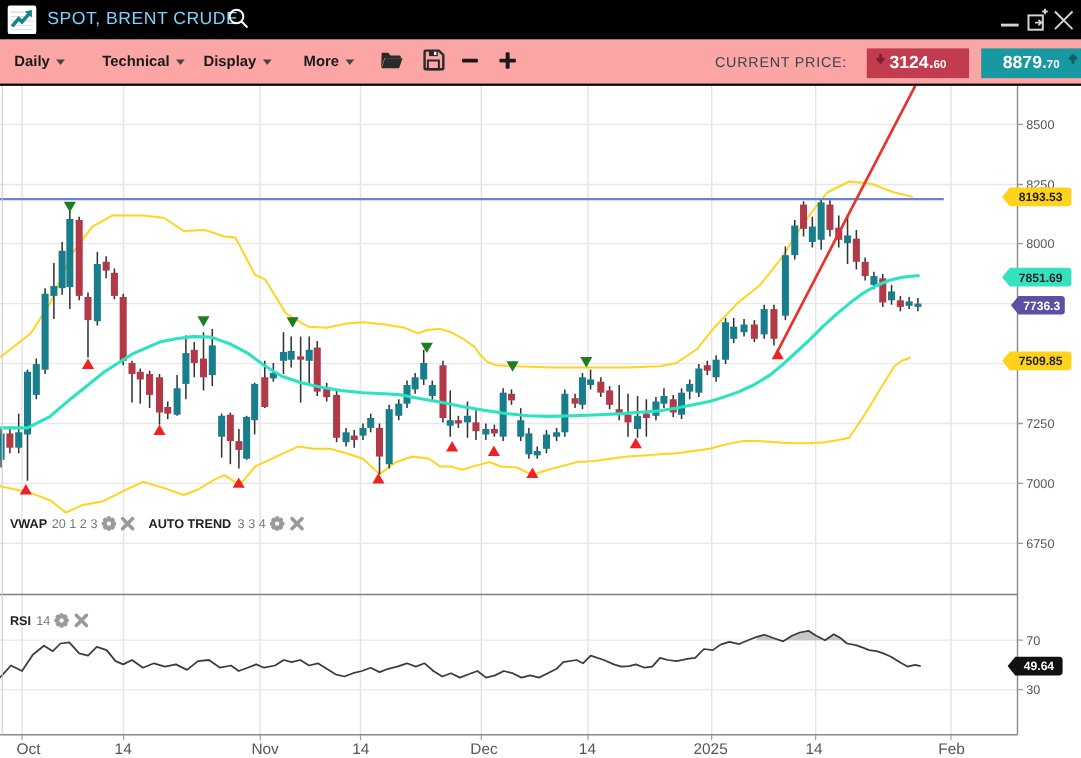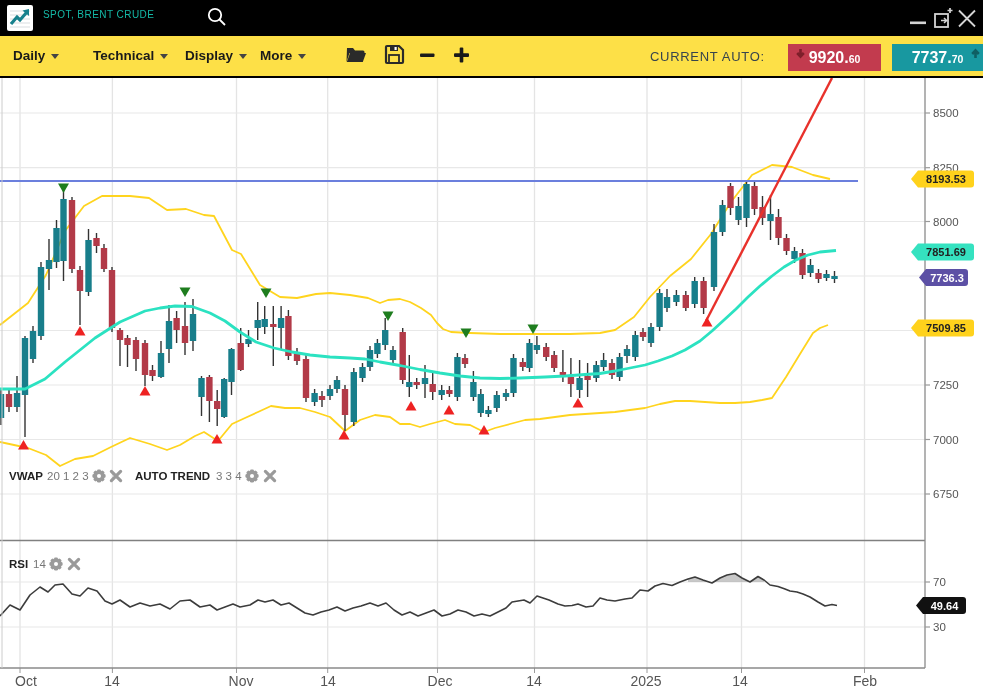--- a/index.html
+++ b/index.html
@@ -1,19 +1,19 @@
 <!DOCTYPE html>
 <html><head><meta charset="utf-8"><style>
 *{margin:0;padding:0;box-sizing:border-box}
 body{width:983px;height:689px;font-family:"Liberation Sans",sans-serif;background:#fff;overflow:hidden}
 .topbar{height:36px;background:#000;position:relative}
 .logo{position:absolute;left:7px;top:5px;width:26px;height:26px;background:#fff;border-radius:2px}
-.title{position:absolute;left:43px;top:9px;color:#14b8a6;font-size:10px;letter-spacing:0.45px;font-weight:400}
+.title{position:absolute;left:43px;top:9px;color:#7dd3fc;font-size:16px;letter-spacing:0.45px;font-weight:400}
 .winbtns{position:absolute;right:0;top:0;height:37px}
-.toolbar{height:42px;background:#fde047;border-bottom:2px solid #000;position:relative;font-size:13.5px;font-weight:bold;color:#1a1a1a}
+.toolbar{height:42px;background:#fca5a5;border-bottom:2px solid #000;position:relative;font-size:13.5px;font-weight:bold;color:#1a1a1a}
 .mi{position:absolute;top:12px}
 .car{display:inline-block;width:0;height:0;border-left:4.5px solid transparent;border-right:4.5px solid transparent;border-top:5.5px solid #444;margin-left:6px;vertical-align:middle}
 .cp{position:absolute;top:13px;left:650px;font-size:13px;font-weight:400;letter-spacing:0.7px;color:#37444d}
 .pricebox{position:absolute;top:8px;height:27px;color:#fff;text-align:center;line-height:27px}
 .pb-red{left:788px;width:93px;background:#c23b4e}
 .pb-teal{left:892px;width:91px;background:#1898a0}
 .big{font-size:16px;font-weight:bold}.small{font-size:10.5px;font-weight:bold}
 </style></head>
 <body>
 <div class="topbar">
@@ -38,41 +38,41 @@
     <rect x="44" y="14" width="13" height="13" fill="none" stroke="#d4d4d4" stroke-width="1.8"></rect>
     <path d="M56.5,10.5 h5 m-2.5,-2.5 v5" stroke="#d4d4d4" stroke-width="1.7"></path>
     <path d="M50,20.5 h5 m-2,-2.5 l2.7,2.5 l-2.7,2.5" stroke="#d4d4d4" stroke-width="1.5" fill="none"></path>
     <path d="M68,10.5 L84,26.5 M84,10.5 L68,26.5" stroke="#d4d4d4" stroke-width="1.8"></path>
   </svg>
 </div>
 <div class="toolbar">
   <span class="mi" style="left:13px">Daily<span class="car"></span></span>
   <span class="mi" style="left:93px">Technical<span class="car"></span></span>
   <span class="mi" style="left:185px">Display<span class="car"></span></span>
-  <span class="mi" style="left:260px">More<span class="car"></span></span>
+  <span class="mi" style="left:276px">More<span class="car"></span></span>
   <svg width="140" height="26" style="position:absolute;left:344px;top:6px">
     <path d="M3,6 h6 l2,2.5 h8 a1.5,1.5 0 0 1 1.5,1.5 v1 h-15 l-3,9 z" fill="#2a2a2a"></path>
     <path d="M2.8,20 l3.2,-9 h16 l-3.2,9 z" fill="#2a2a2a"></path>
     <g transform="translate(40,0)">
       <path d="M3,4 h12 l4,4 v12 a1,1 0 0 1 -1,1 h-15 a1,1 0 0 1 -1,-1 v-15 a1,1 0 0 1 1,-1 z" fill="none" stroke="#2a2a2a" stroke-width="2.2"></path>
       <rect x="6" y="4" width="8" height="5" fill="#2a2a2a"></rect>
       <rect x="10.5" y="5" width="2.2" height="3" fill="#fff"></rect>
       <rect x="5" y="13" width="10" height="8" fill="none" stroke="#2a2a2a" stroke-width="1.8"></rect>
     </g>
     <rect x="76" y="11.5" width="14.5" height="3.4" rx="1" fill="#1a1a1a"></rect>
     <g transform="translate(110,0)">
       <rect x="0" y="11.3" width="15" height="3.6" rx="1" fill="#1a1a1a"></rect>
       <rect x="5.7" y="5.6" width="3.6" height="15" rx="1" fill="#1a1a1a"></rect>
     </g>
   </svg>
-  <span class="cp">CURRENT AUTO:</span>
+  <span class="cp">CURRENT PRICE:</span>
   <div class="pricebox pb-red"><svg width="11" height="12" style="position:absolute;left:7px;top:4px">
         <path d="M5.5,1 v7 M2.2,5 L5.5,8.5 L8.8,5" stroke="#7d1f2a" stroke-width="2.6" fill="none"></path>
-      </svg><span class="big">9920.</span><span class="small">60</span></div>
-  <div class="pricebox pb-teal"><span class="big">7737.</span><span class="small">70</span><svg width="11" height="12" style="position:absolute;right:2px;top:3px">
+      </svg><span class="big">3124.</span><span class="small">60</span></div>
+  <div class="pricebox pb-teal"><span class="big">8879.</span><span class="small">70</span><svg width="11" height="12" style="position:absolute;right:2px;top:3px">
         <path d="M5.5,11 v-7 M2.2,7 L5.5,3.5 L8.8,7" stroke="#0f5f63" stroke-width="2.6" fill="none"></path>
       </svg></div>
 </div>
 <svg width="983" height="611" viewBox="0 0 983 611" style="display:block;font-family:'Liberation Sans',sans-serif">
 <rect x="0" y="0" width="983" height="611" fill="#ffffff"></rect>
 <line x1="20" y1="0" x2="20" y2="590" stroke="#e4e4e4" stroke-width="1.3"></line>
 <line x1="20" y1="590" x2="20" y2="595" stroke="#9a9a9a" stroke-width="1"></line>
 <line x1="112.4" y1="0" x2="112.4" y2="590" stroke="#e4e4e4" stroke-width="1.3"></line>
 <line x1="112.4" y1="590" x2="112.4" y2="595" stroke="#9a9a9a" stroke-width="1"></line>
 <line x1="236.5" y1="0" x2="236.5" y2="590" stroke="#e4e4e4" stroke-width="1.3"></line>

